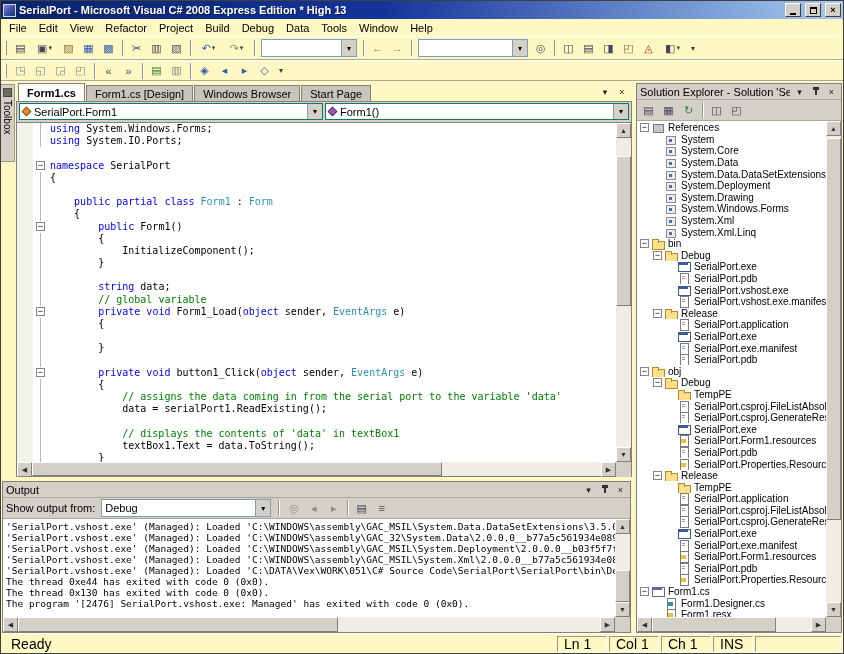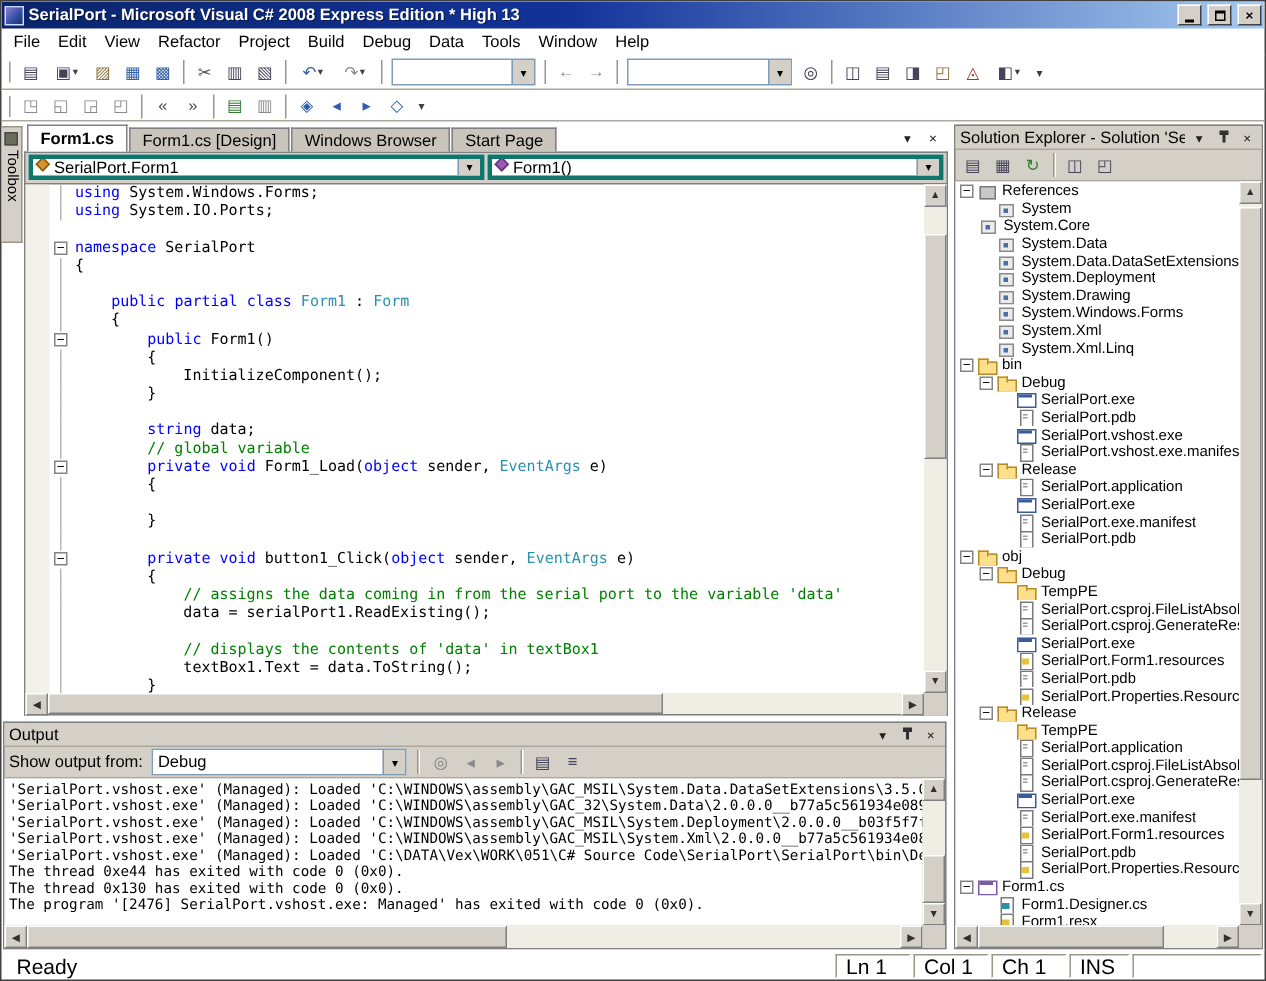--- a/index.html
+++ b/index.html
@@ -1,18 +1,18 @@
 <!DOCTYPE html>
 <html><head>
 <meta charset="utf-8">
 <style>
   *{margin:0;padding:0;box-sizing:border-box}
   html,body{background:#3a6ea5}
   body{margin:0}
-  .window{position:relative;width:844px;height:654px;background:#ffffff;border:1px solid #404040;
+  .window{position:relative;width:844px;height:654px;background:#fef9c3;border:1px solid #404040;
     font-family:"Liberation Sans",sans-serif;font-size:11px;color:#000;display:flex;flex-direction:column;overflow:hidden}
 
   
   .titlebar{height:18px;flex:none;background:linear-gradient(90deg,#0a246a 0%,#13339a 45%,#a6caf0 100%);
     display:flex;align-items:center;padding:0 2px;gap:3px}
   .app-icon{width:13px;height:13px;flex:none;background:linear-gradient(135deg,#8f7be0,#2f4f9f 60%,#1a2f6a);border:1px solid #cfd8ff}
   .title-text{color:#fff;font-weight:bold;font-size:11px;flex:1;white-space:nowrap;overflow:hidden;text-shadow:1px 1px 0 #00000066}
   .winbtn{width:16px;height:14px;flex:none;background:#d4d0c8;border:1px solid;border-color:#ffffff #404040 #404040 #ffffff;
     display:flex;align-items:center;justify-content:center;margin-left:1px;font-size:9px;line-height:1;font-weight:bold}
   .glyph-min{width:6px;height:2px;background:#000;margin-top:7px}
@@ -49,21 +49,21 @@
 
   
   .editor{flex:1;display:flex;flex-direction:column;min-width:0}
   .tabstrip{height:18px;flex:none;display:flex;align-items:flex-end;padding:0 2px;position:relative}
   .tab{height:16px;padding:1px 8px 0;border:1px solid #808080;border-bottom:none;background:#c9c5bd;margin-right:1px;
     display:flex;align-items:center;font-size:11px;white-space:nowrap}
   .tab.active{background:#fff;font-weight:bold;height:18px}
   .tab-ctrls{position:absolute;right:3px;top:2px;display:flex;gap:3px}
   .tab-ctrl-btn{width:14px;height:13px;display:flex;align-items:center;justify-content:center;font-size:9px;color:#202020}
   .navbar{height:21px;flex:none;display:flex;gap:2px;padding:1px 2px;background:#d4d0c8;border:1px solid #808080;border-bottom:none}
-  .nav-combo{flex:1;height:17px;background:#fff;border:3px solid #0f766e;display:flex;padding-left:3px;gap:4px;overflow:hidden}
+  .nav-combo{flex:1;height:17px;background:#fff;border:1px solid #0f766e;display:flex;align-items:center;padding-left:3px;gap:4px;overflow:hidden}
   .nav-ico{width:7px;height:7px;flex:none;transform:rotate(45deg)}
   .nav-ico.class{background:#d8912c;border:1px solid #8a5a10}
   .nav-ico.method{background:#9b59b6;border:1px solid #5e3370}
   .nav-val{flex:1;white-space:nowrap;overflow:hidden;font-size:11px}
   .combo-arrow{width:15px;height:100%;background:#d4d0c8;border-left:1px solid #7f9db9;display:flex;align-items:center;justify-content:center;font-size:8px;flex:none}
   .code-wrap{flex:1;display:flex;min-height:0;background:#fff;border:1px solid #808080;border-bottom:none}
   .code-lines{flex:1;overflow:hidden;font-family:"DejaVu Sans Mono",monospace;font-size:10px;line-height:12.2px;min-width:0}
   .code-line{height:12.2px;display:flex;white-space:pre}
   .ind-margin{width:16px;flex:none;background:#f2f1ea}
   .outline-margin{width:15px;flex:none;position:relative}
@@ -473,21 +473,21 @@
             <div class="tree-row" style="padding-left: 3px;">
               <span class="tree-exp has">−</span>
               <span class="tree-ico ref-root"></span>
               <span class="tree-label">References</span>
             </div>
             <div class="tree-row" style="padding-left: 16px;">
               <span class="tree-exp"></span>
               <span class="tree-ico ref"></span>
               <span class="tree-label">System</span>
             </div>
-            <div class="tree-row" style="padding-left: 4px;">
+            <div class="tree-row" style="padding-left: 16px;">
               <span class="tree-exp"></span>
               <span class="tree-ico ref"></span>
               <span class="tree-label">System.Core</span>
             </div>
             <div class="tree-row" style="padding-left: 16px;">
               <span class="tree-exp"></span>
               <span class="tree-ico ref"></span>
               <span class="tree-label">System.Data</span>
             </div>
             <div class="tree-row" style="padding-left: 16px;">

